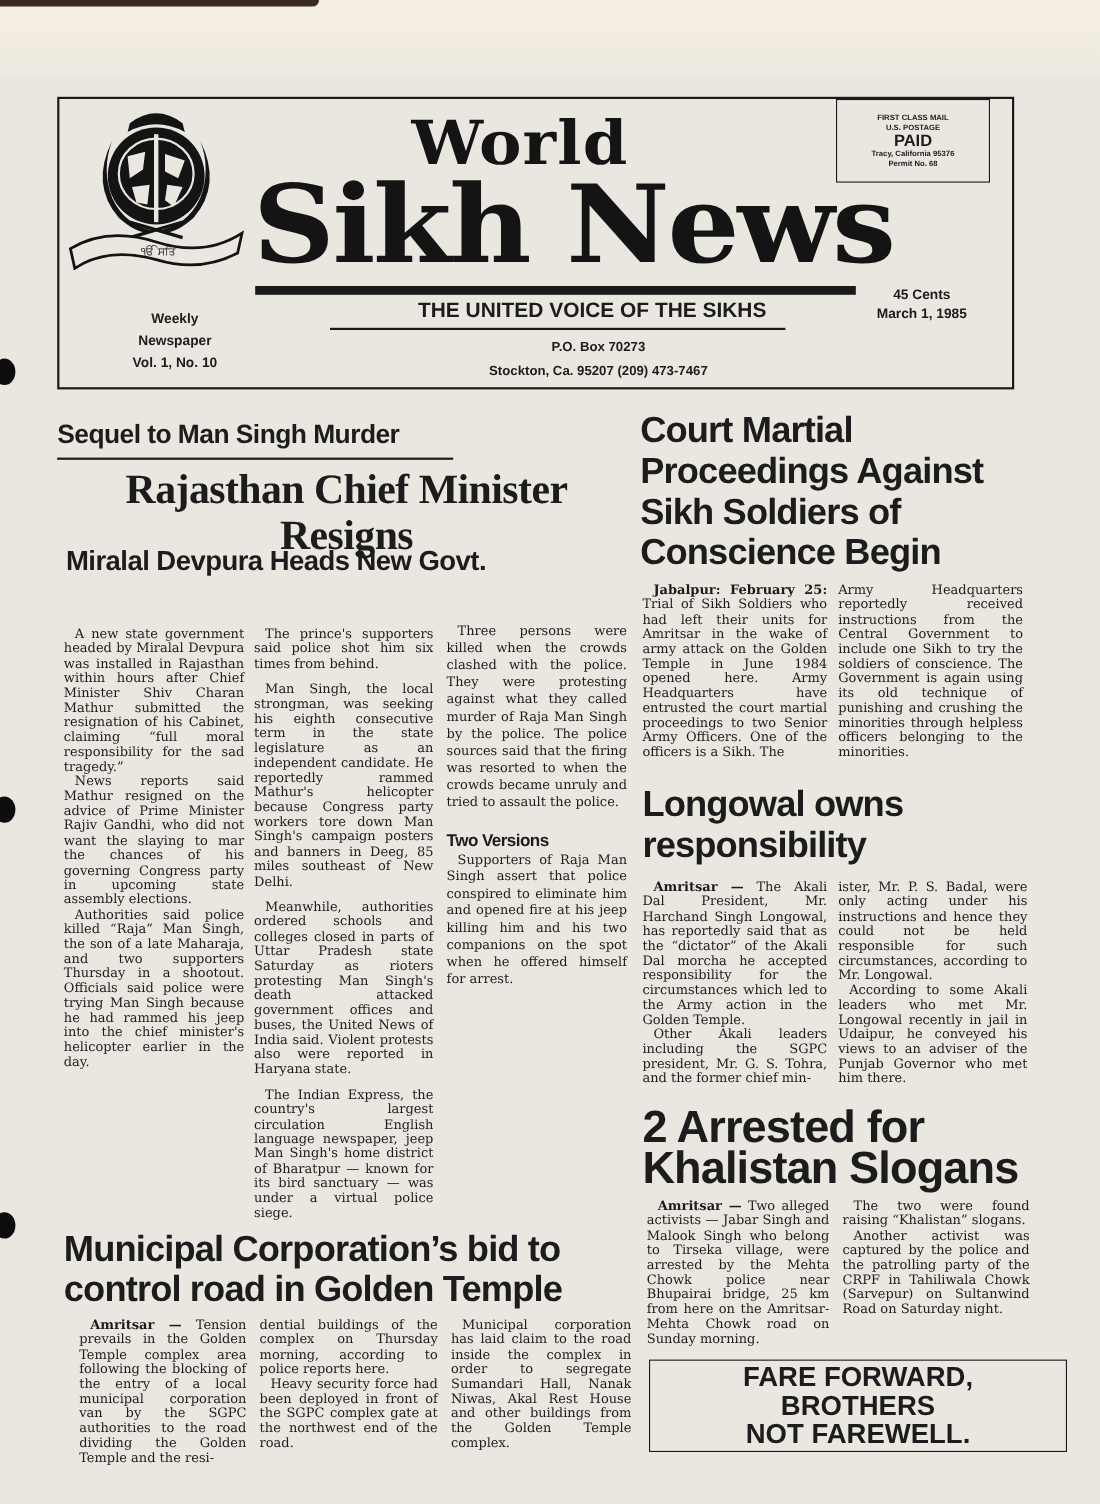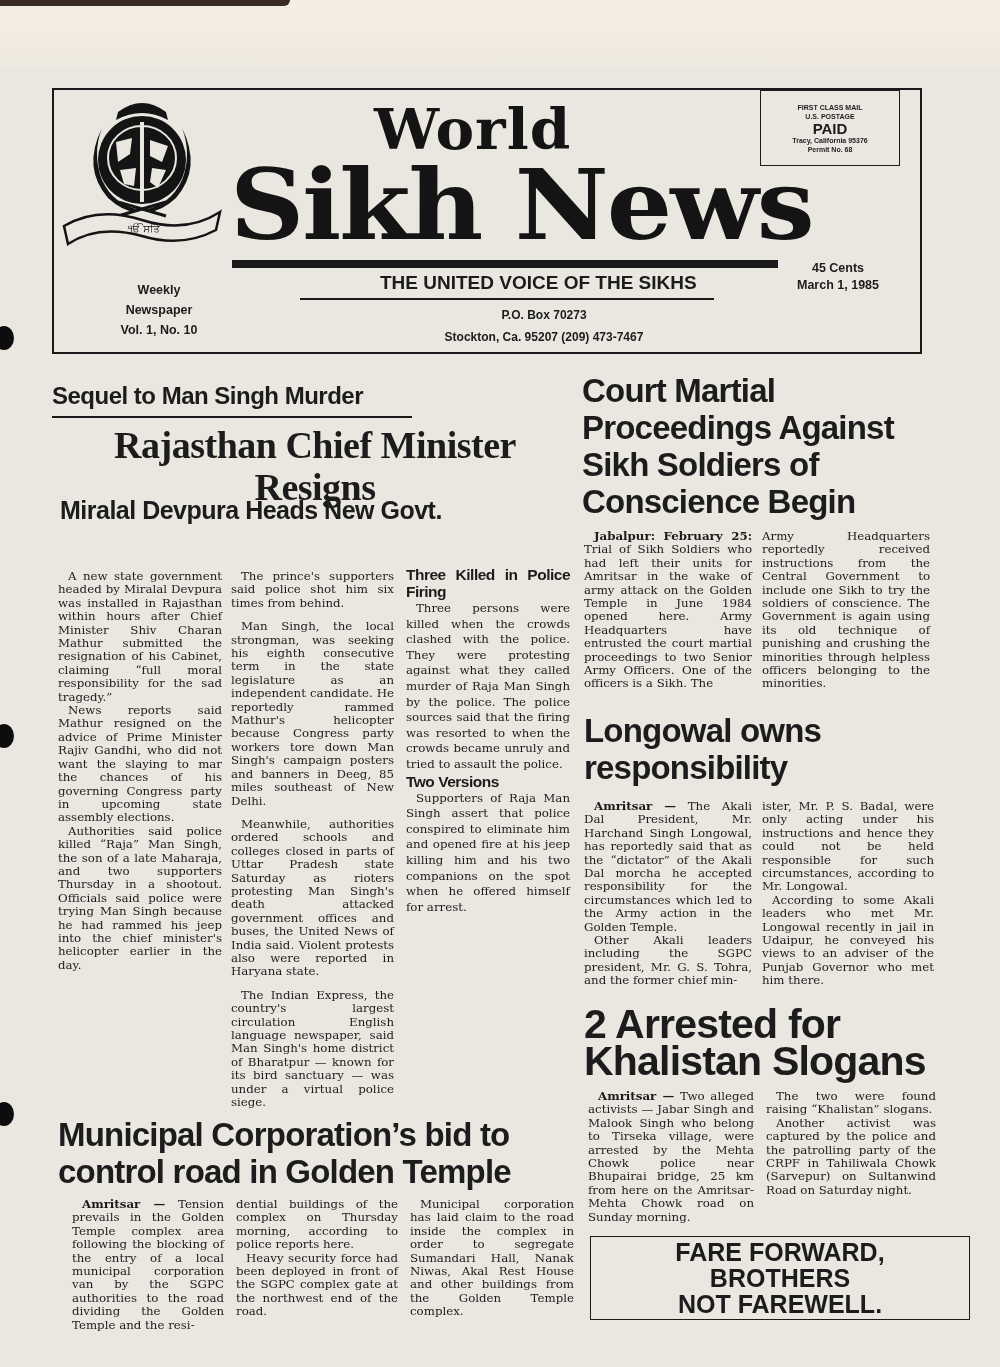--- a/index.html
+++ b/index.html
@@ -116,26 +116,25 @@
 
 <div class="col" style="left:58px; top:570px; width:164px;">
   <p>A new state government headed by Miralal Devpura was installed in Rajasthan within hours after Chief Minister Shiv Charan Mathur submitted the resignation of his Cabinet, claiming “full moral responsibility for the sad tragedy.”</p>
   <p>News reports said Mathur resigned on the advice of Prime Minister Rajiv Gandhi, who did not want the slaying to mar the chances of his governing Congress party in upcoming state assembly elections.</p>
   <p>Authorities said police killed “Raja” Man Singh, the son of a late Maharaja, and two supporters Thursday in a shootout. Officials said police were trying Man Singh because he had rammed his jeep into the chief minister's helicopter earlier in the day.</p>
 </div>
 <div class="col" style="left:231px; top:570px; width:163px;">
   <p>The prince's supporters said police shot him six times from behind.</p>
   <p class="gap">Man Singh, the local strongman, was seeking his eighth consecutive term in the state legislature as an independent candidate. He reportedly rammed Mathur's helicopter because Congress party workers tore down Man Singh's campaign posters and banners in Deeg, 85 miles southeast of New Delhi.</p>
   <p class="gap">Meanwhile, authorities ordered schools and colleges closed in parts of Uttar Pradesh state Saturday as rioters protesting Man Singh's death attacked government offices and buses, the United News of India said. Violent protests also were reported in Haryana state.</p>
-  <p class="gap">The Indian Express, the country's largest circulation English language newspaper, said Man Singh's home district of Bharatpur — known for its bird sanctuary — was under a virtual police siege.</p>
+  <p class="gap">The Indian Express, the country's largest circulation English language newspaper, jeep Man Singh's home district of Bharatpur — known for its bird sanctuary — was under a virtual police siege.</p>
 </div>
 <div class="col" style="left:406px; top:566px; width:164px; line-height:15.6px;">
-  <div class="subhead">Three Killed in Police Firing</div>
   <p>Three persons were killed when the crowds clashed with the police. They were protesting against what they called murder of Raja Man Singh by the police. The police sources said that the firing was resorted to when the crowds became unruly and tried to assault the police.</p>
-  <div class="subhead" style="">Two Versions</div>
+  <div class="subhead" style="margin-top:18px;">Two Versions</div>
   <p>Supporters of Raja Man Singh assert that police conspired to eliminate him and opened fire at his jeep killing him and his two companions on the spot when he offered himself for arrest.</p>
 </div>
 
 <div class="hl2">Court Martial Proceedings Against Sikh Soldiers of Conscience Begin</div>
 <div class="col" style="left:584px; top:530px; width:168px;">
   <p><span class="dateline">Jabalpur: February 25:</span><span> Trial of Sikh Soldiers who had left their units for Amritsar in the wake of army attack on the Golden Temple in June 1984 opened here. Army Headquarters have entrusted the court martial proceedings to two Senior Army Officers. One of the officers is a Sikh. The</span></p>
 </div>
 <div class="col" style="left:762px; top:530px; width:168px;">
   <p style="text-indent:0">Army Headquarters reportedly received instructions from the Central Government to include one Sikh to try the soldiers of conscience. The Government is again using its old technique of punishing and crushing the minorities through helpless officers belonging to the minorities.</p>
 </div>

